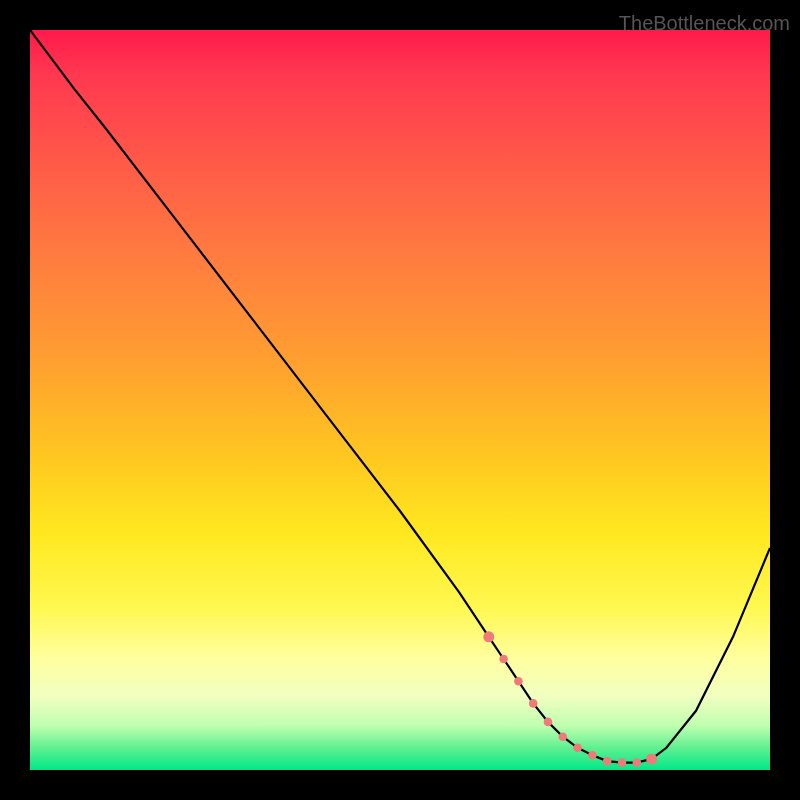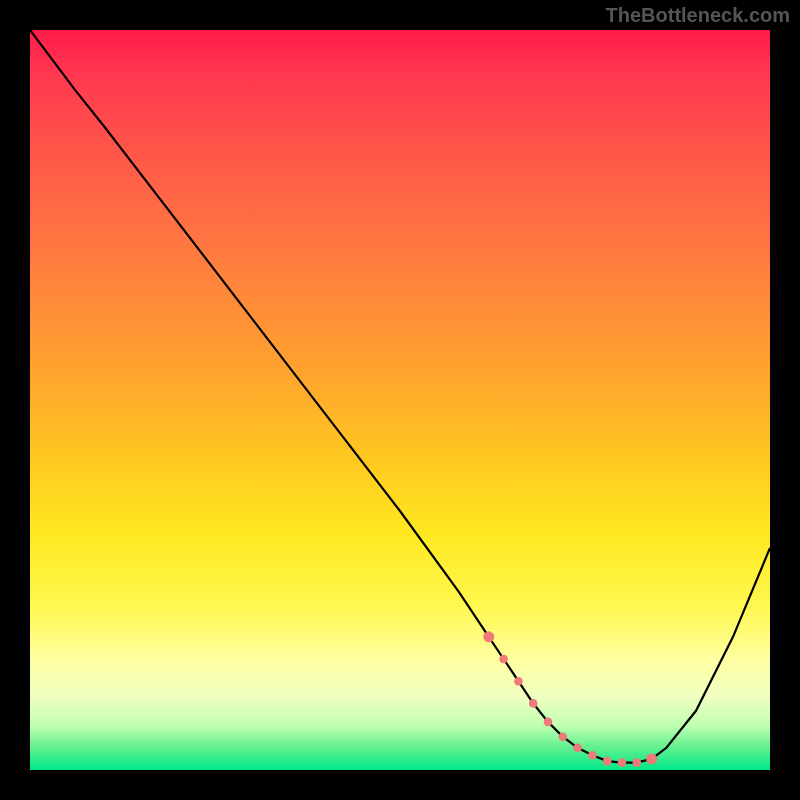--- a/index.html
+++ b/index.html
@@ -6,25 +6,25 @@
     margin: 0;
     padding: 0;
     background: #000;
     width: 800px;
     height: 800px;
     position: relative;
     font-family: Arial, sans-serif;
   }
   .watermark {
     position: absolute;
-    top: 4px;
+    top: 12px;
     right: 10px;
     color: #555;
     font-size: 20px;
-    font-weight: 700;
+    font-weight: 400;
     z-index: 10;
   }
   .plot-area {
     position: absolute;
     left: 30px;
     top: 30px;
     width: 740px;
     height: 740px;
     overflow: hidden;
   }

